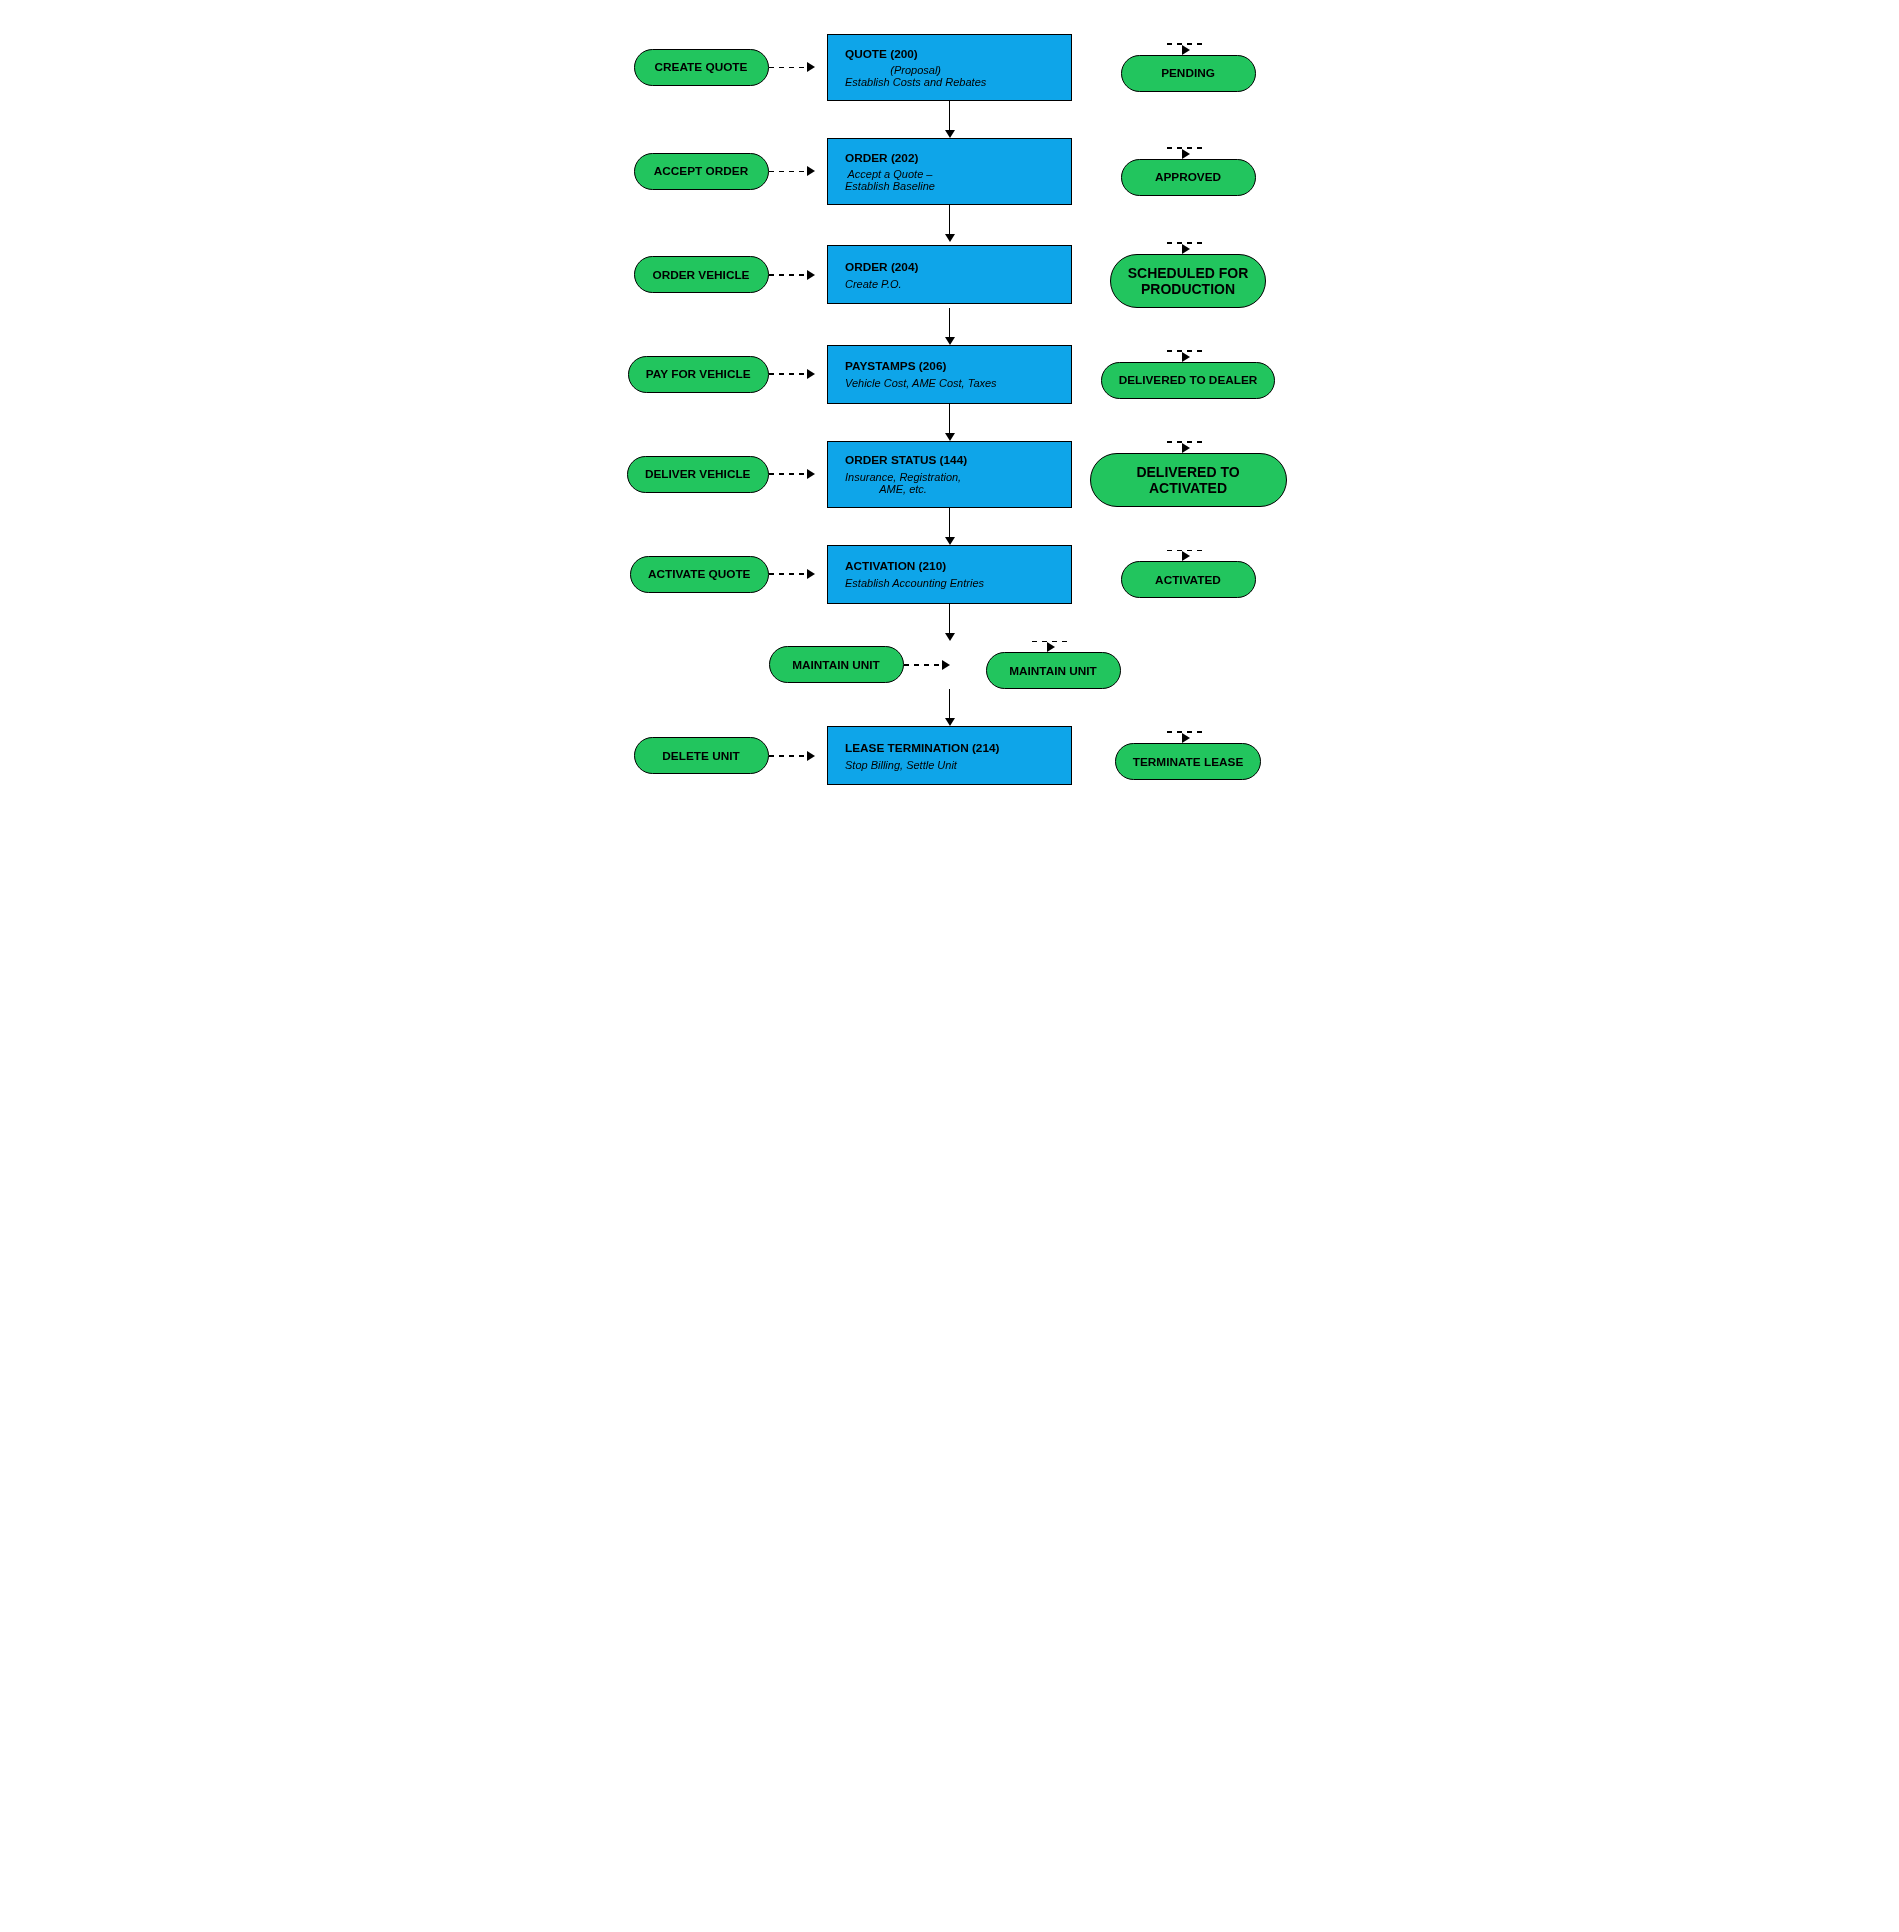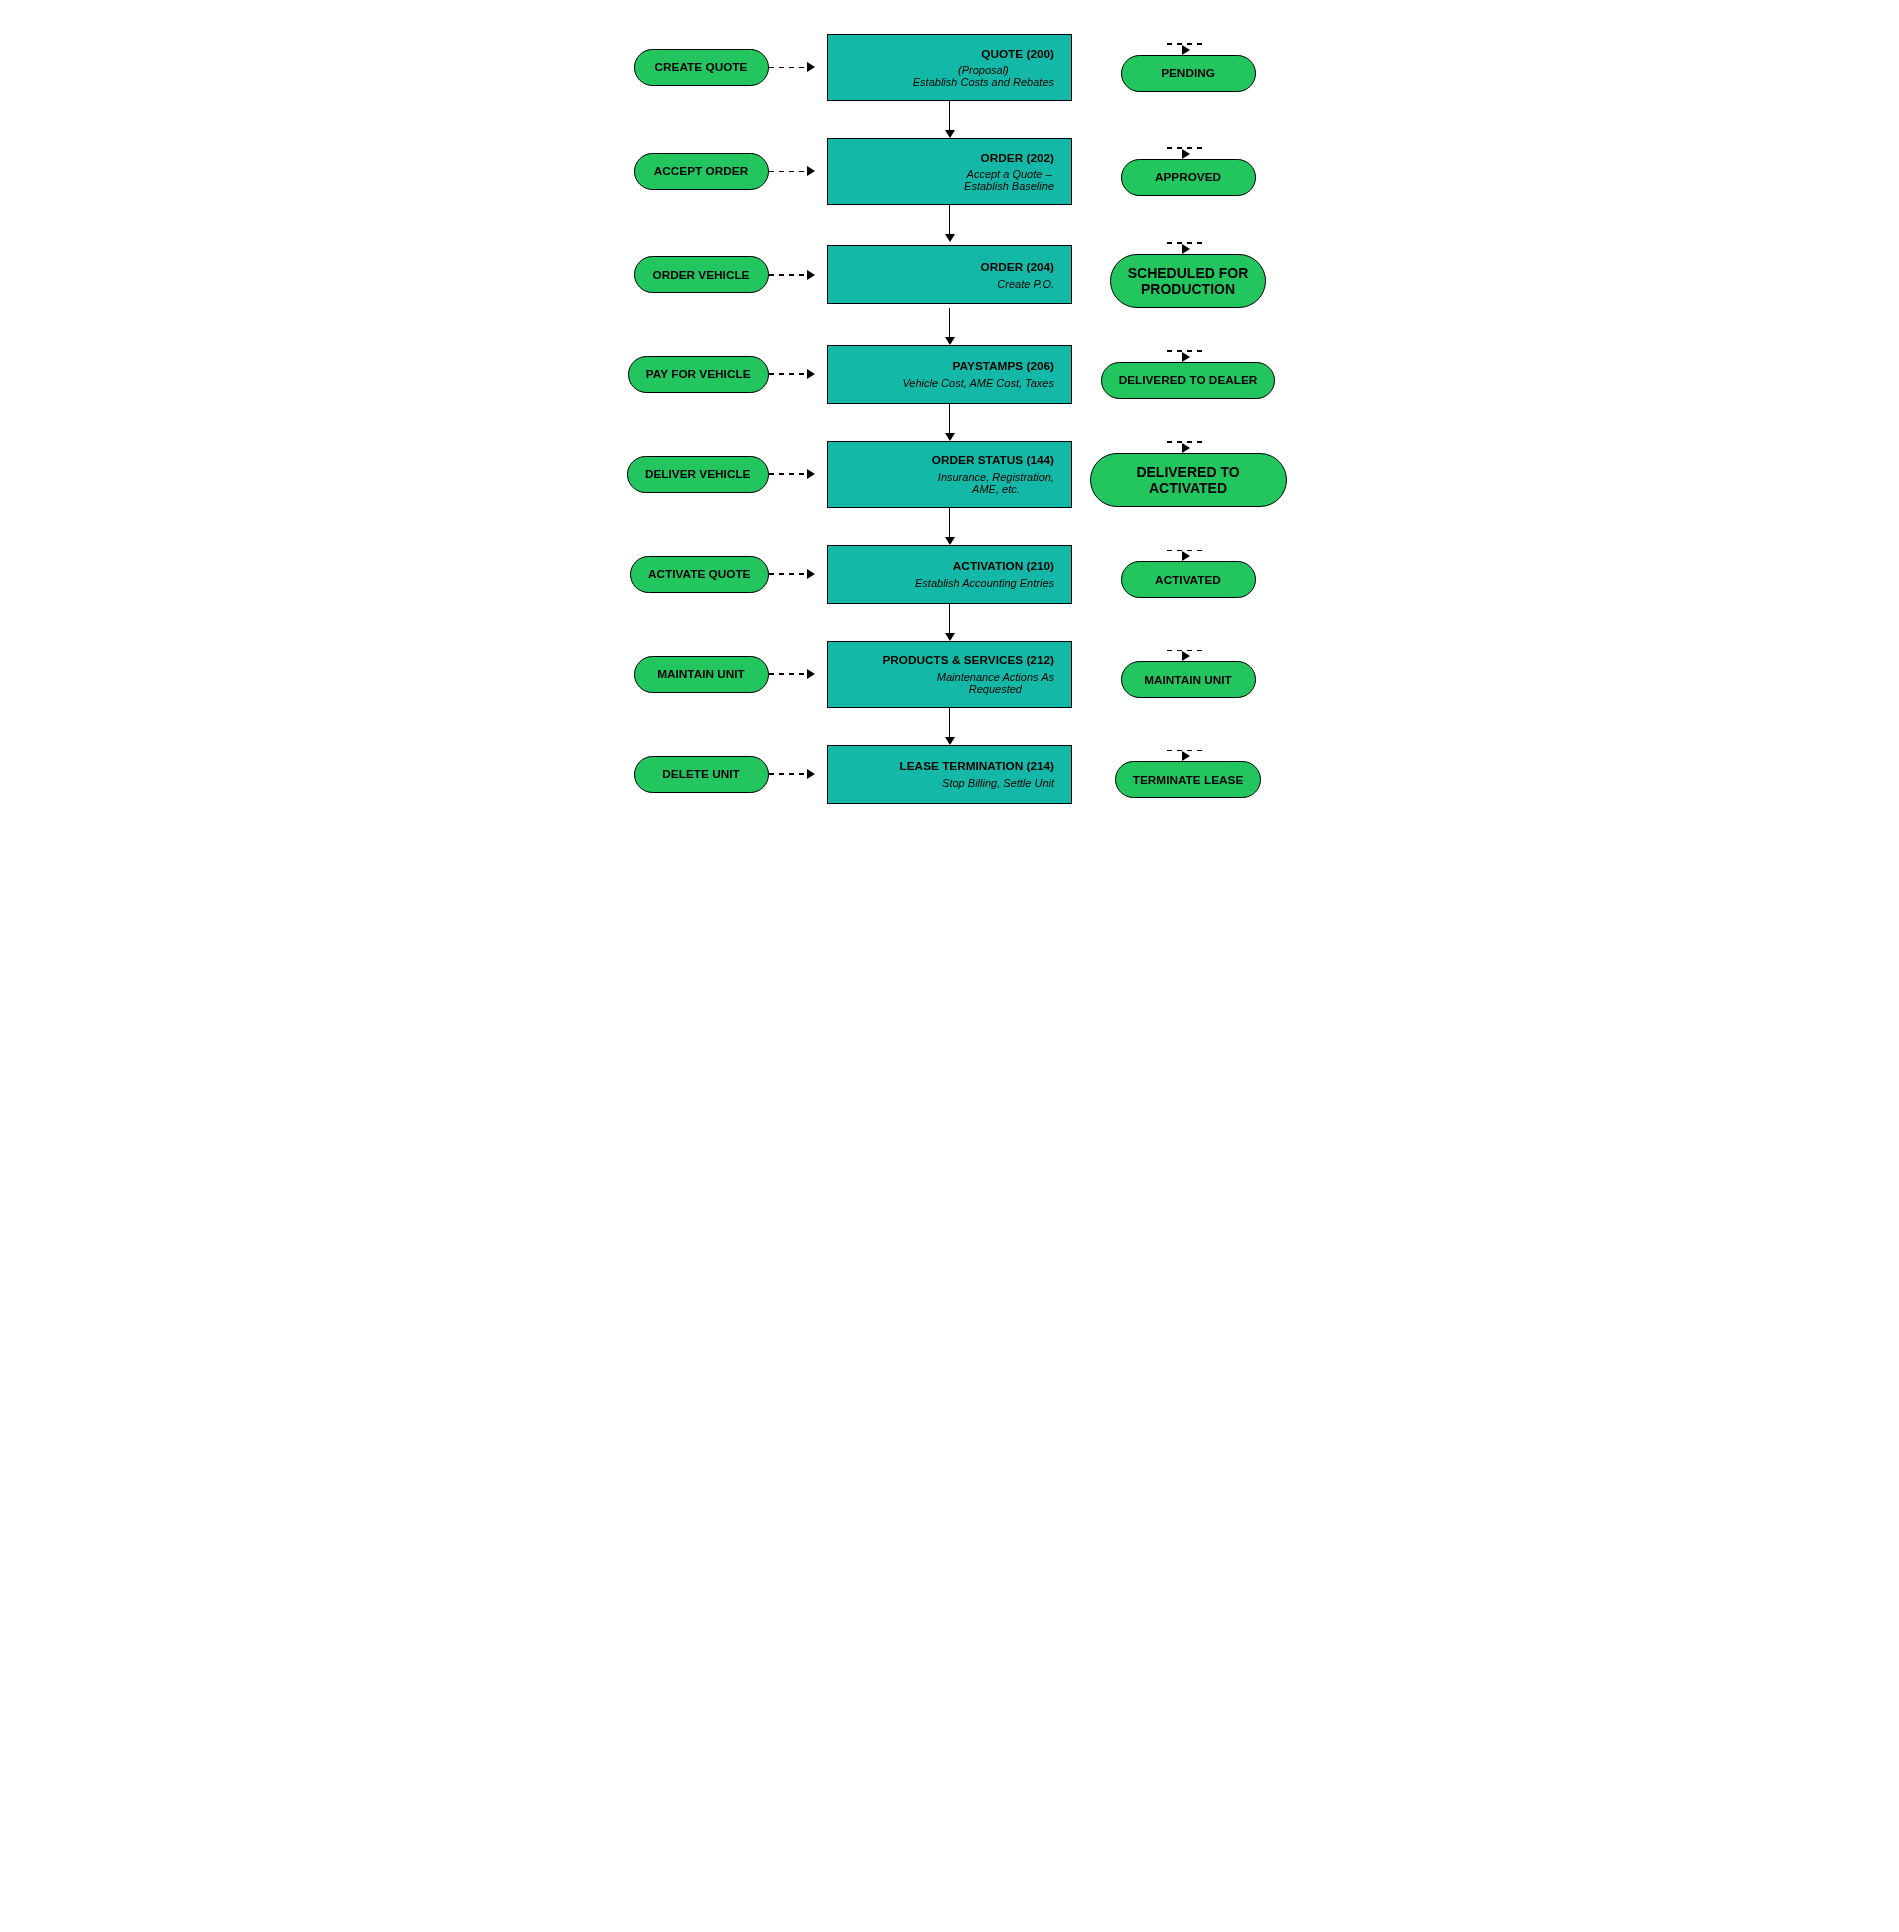--- a/index.html
+++ b/index.html
@@ -36,26 +36,26 @@
       min-height: 37px;
       display: flex;
       align-items: center;
       justify-content: center;
       background: #22c55e;
     }
     .rect-box {
       border: 1.7px solid #000;
       padding: 11.8px 17px;
       text-align: center;
-      background: #14b8a6;
+      background: #0ea5e9;
       width: 245px;
       min-height: 59px;
       display: flex;
       flex-direction: column;
-      align-items: flex-end;
+      align-items: flex-start;
       justify-content: center;
     }
     .rect-box .title {
       font-weight: bold;
       font-size: 11.8px;
       margin-bottom: 3.4px;
     }
     .rect-box .subtitle {
       font-size: 11px;
       font-style: italic;
@@ -308,26 +308,20 @@
     </div>
     <div style="width:202px;"></div>
   </div>
 
   <div class="row-content">
     <div class="left-section">
       <div class="pill">MAINTAIN UNIT</div>
       <div class="dash-segment"></div>
       <div class="arrow-head-right"></div>
     </div>
-    <div class="center-box-area">
-      <div class="rect-box">
-        <div class="title">PRODUCTS &amp; SERVICES (212)</div>
-        <div class="subtitle">Maintenance Actions As<br>Requested</div>
-      </div>
-    </div>
     <div class="right-section">
       <div class="dash-segment"></div>
       <div class="arrow-head-right"></div>
       <div class="pill" style="margin-left:5px;">MAINTAIN UNIT</div>
     </div>
   </div>
 
   <div class="connector-row">
     <div style="width:202px;"></div>
     <div class="center-box-area">

